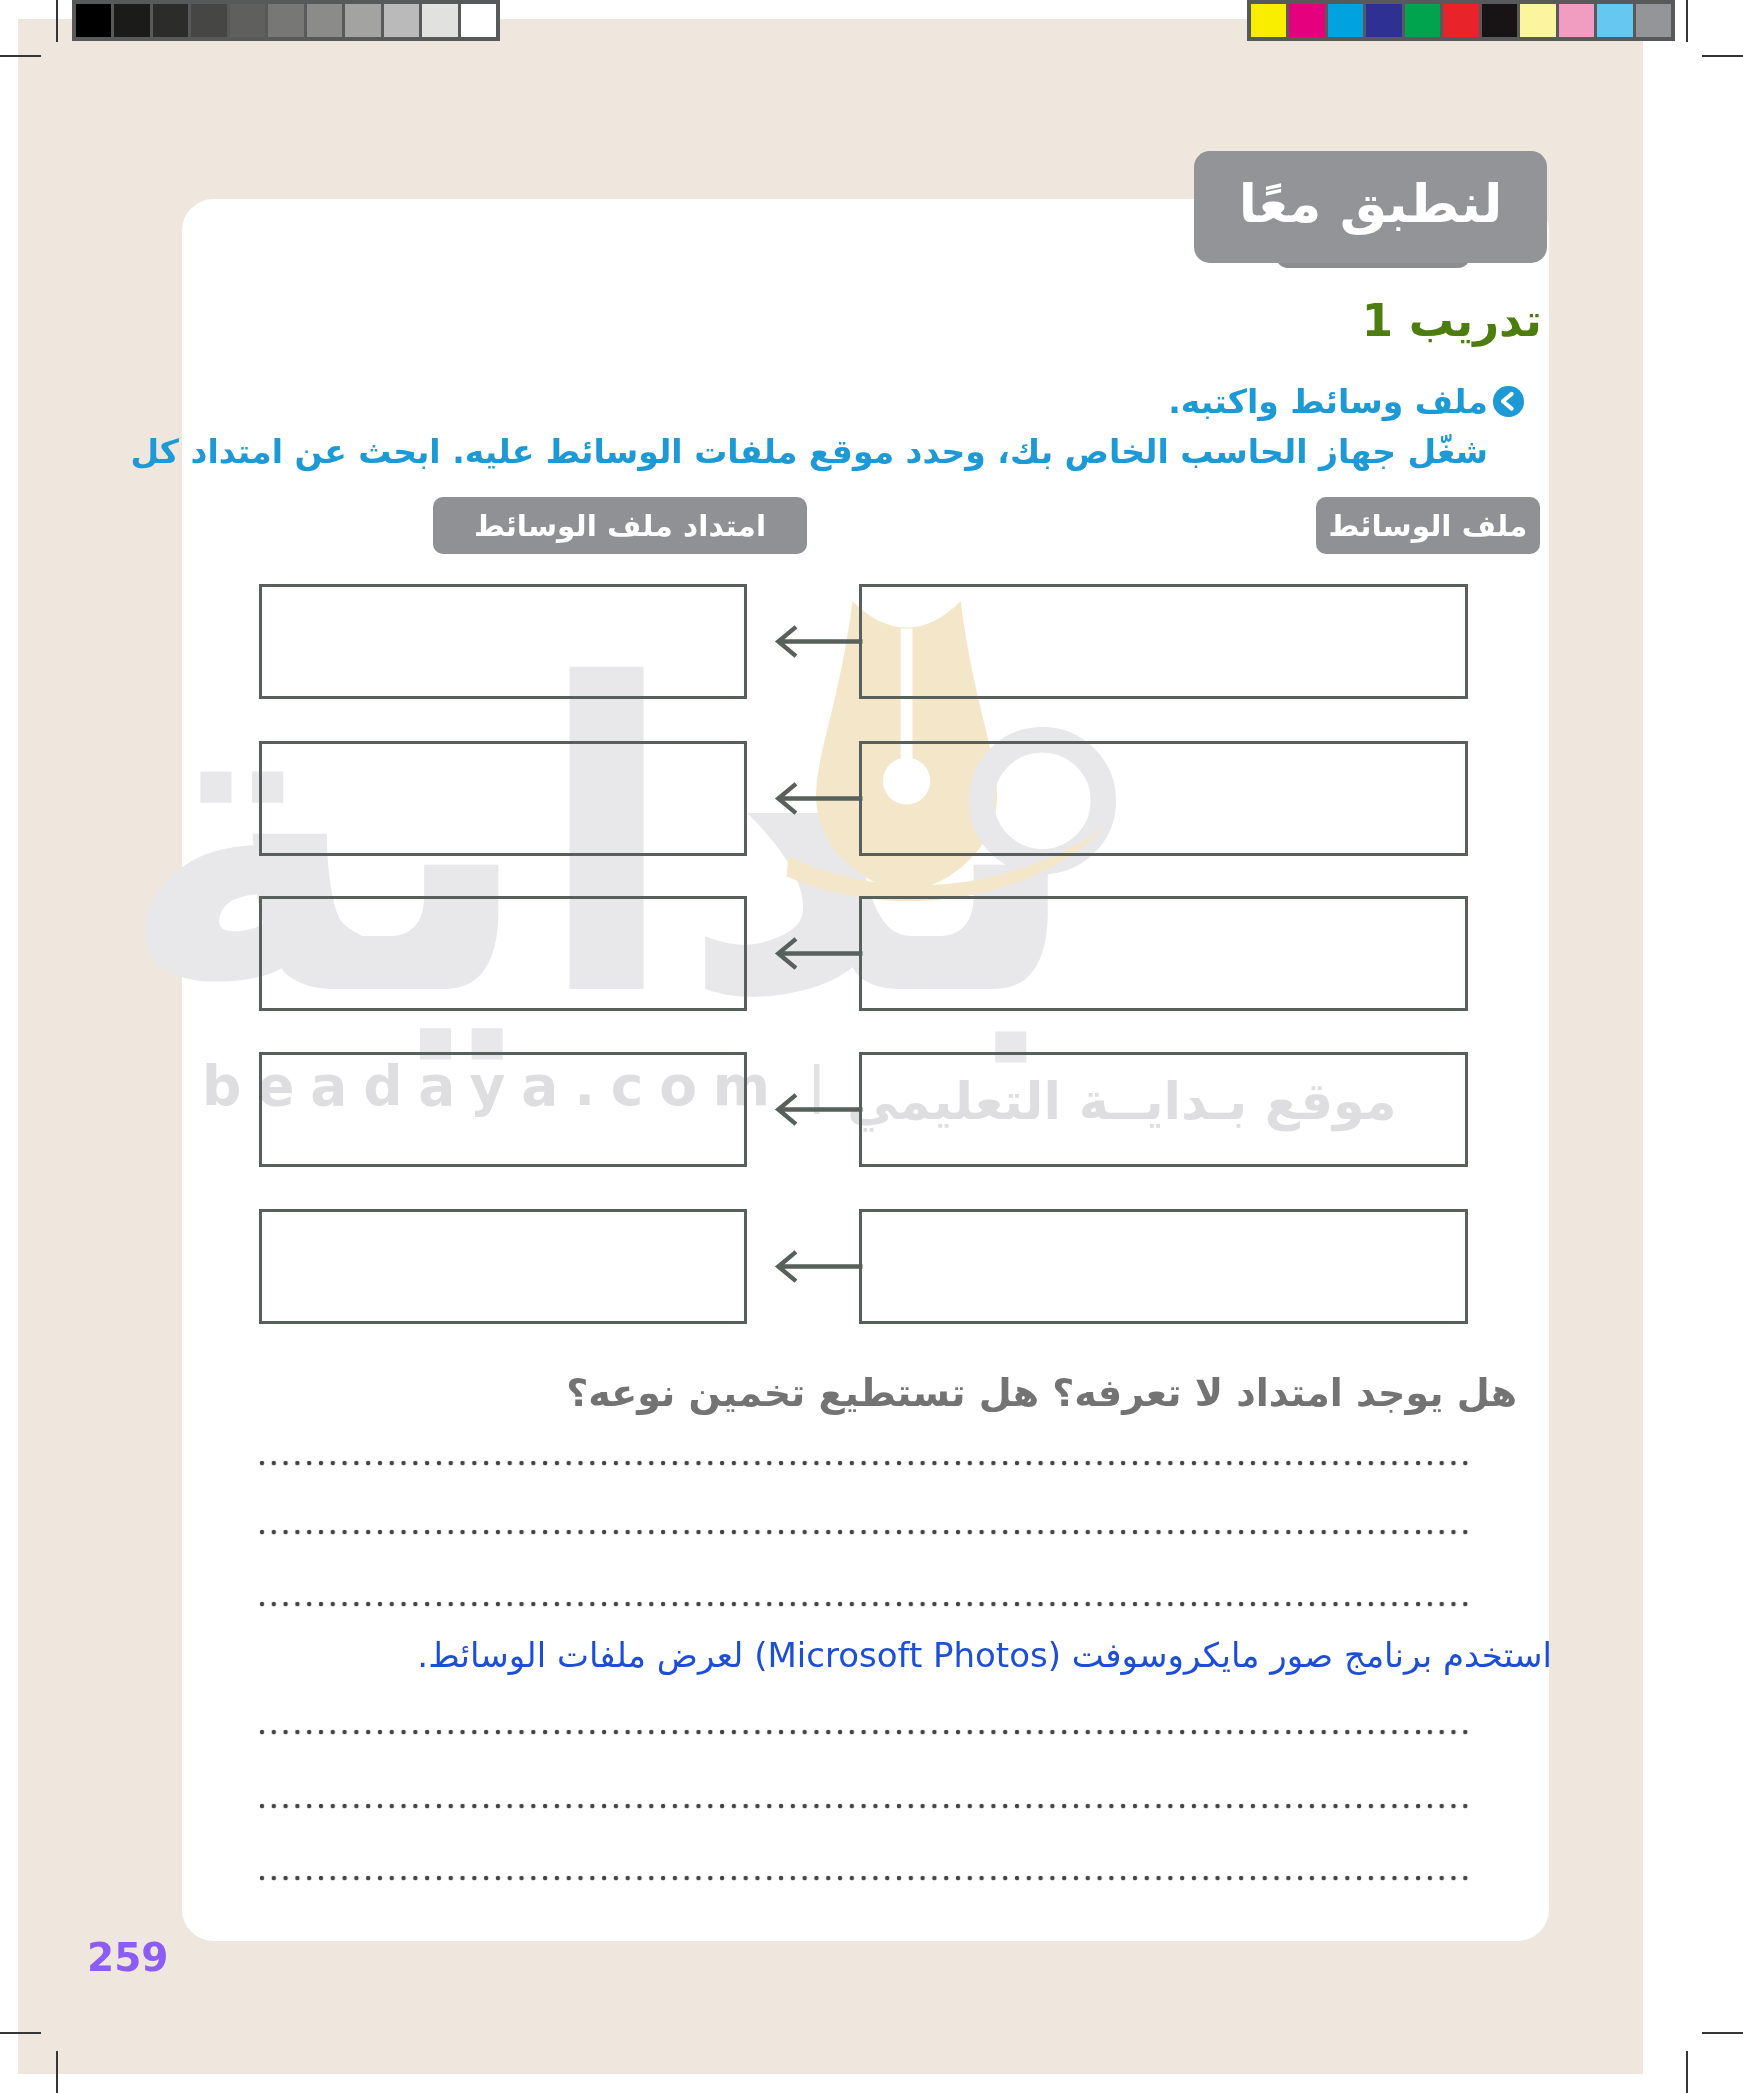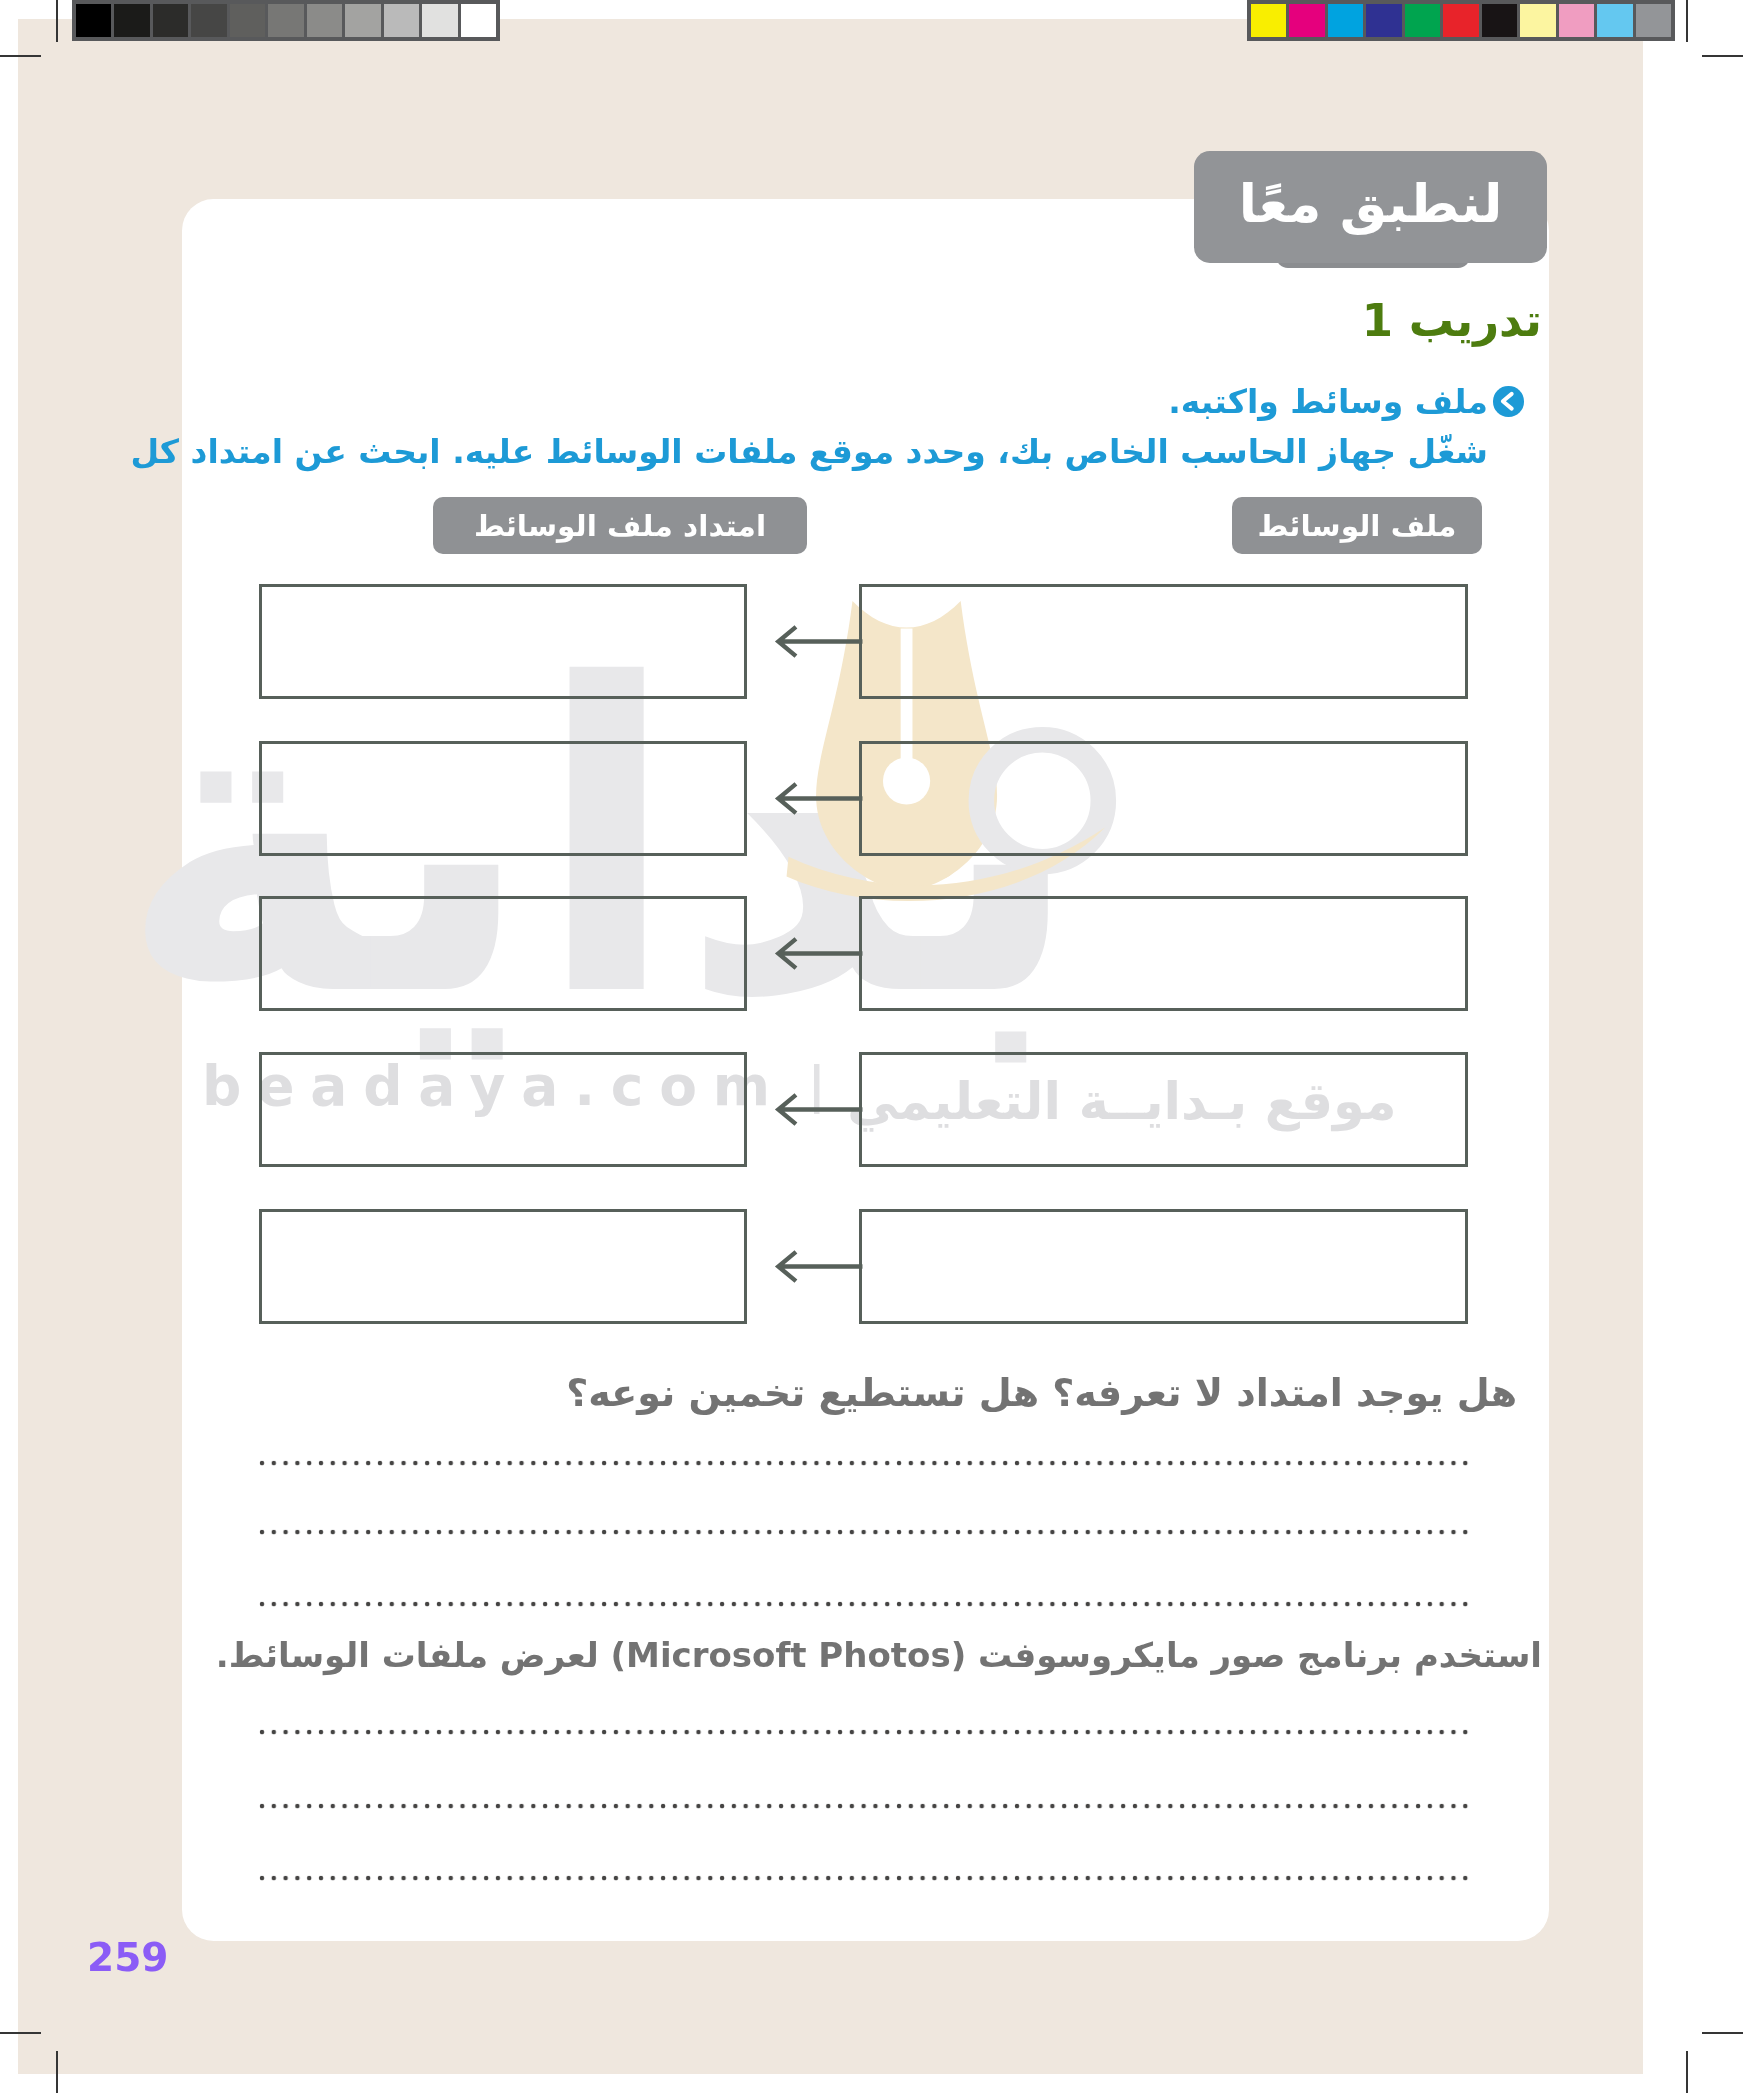--- a/index.html
+++ b/index.html
@@ -41,32 +41,32 @@
   
   #instr1-icon{left:1493px;top:386px;width:30.5px;height:30.5px;border-radius:50%;background:#1d9ad6;z-index:3;
     display:flex;align-items:center;justify-content:center;}
   #instr1{right:256px;top:377px;z-index:3;direction:rtl;text-align:right;color:#1d9ad6;font-weight:bold;font-size:33px;line-height:50px;}
   #instr1 div{white-space:nowrap;}
 
   
   .col-label{top:497px;height:57px;background:#8f9194;border-radius:9.9px;z-index:3;
     display:flex;align-items:center;justify-content:center;color:#fff;font-weight:bold;font-size:29.6px;direction:rtl;white-space:nowrap;}
   #label-extension{left:433px;width:374px;}
-  #label-media{left:1232px;width:250px;}
+  #label-media{left:1316px;width:224px;}
 
   
   .row{left:0;top:0;width:1744px;height:115px;z-index:3;}
   .ansbox{position:absolute;top:0;height:115px;border:3.9px solid #57605a;box-sizing:border-box;background:transparent;}
   .ansbox.left{left:259px;width:488px;}
   .ansbox.right{left:859px;width:609px;}
   .arrow{position:absolute;left:769px;top:35px;}
 
   
   #question{right:227px;top:1371px;z-index:3;direction:rtl;color:#737373;font-weight:bold;font-size:38px;white-space:nowrap;}
-  #instr2{right:202px;top:1635px;z-index:3;direction:rtl;color:#737373;font-weight:bold;font-size:34px;white-space:nowrap;}
+  #instr2{right:192px;top:1635px;z-index:3;direction:rtl;color:#1d4ed8;font-weight:normal;font-size:34px;white-space:nowrap;}
 
   
   .dotline{left:259px;width:1214px;height:5.9px;z-index:3;
     background-image:radial-gradient(circle at 3px 3px,#454443 2px,transparent 2.6px);
     background-size:11.8px 5.9px;background-repeat:repeat-x;}
 
   #page-number{left:87px;top:1935px;color:#8b5cf6;font-size:39px;font-weight:bold;z-index:3;}
 </style>
 </head>
 <body>

